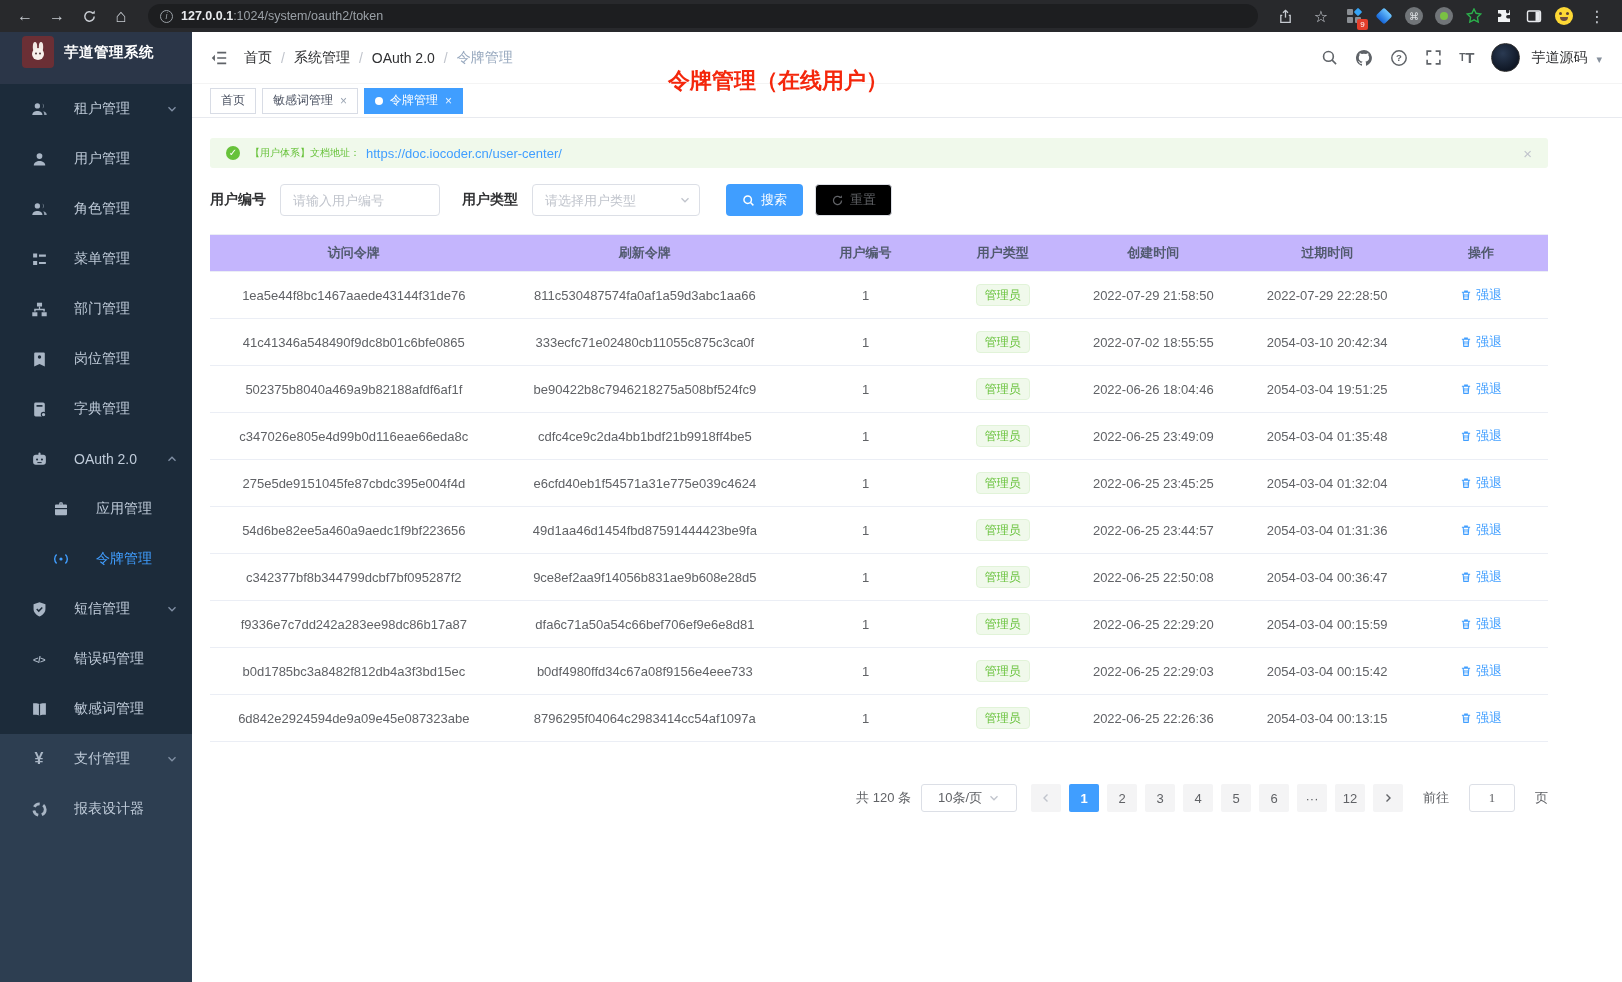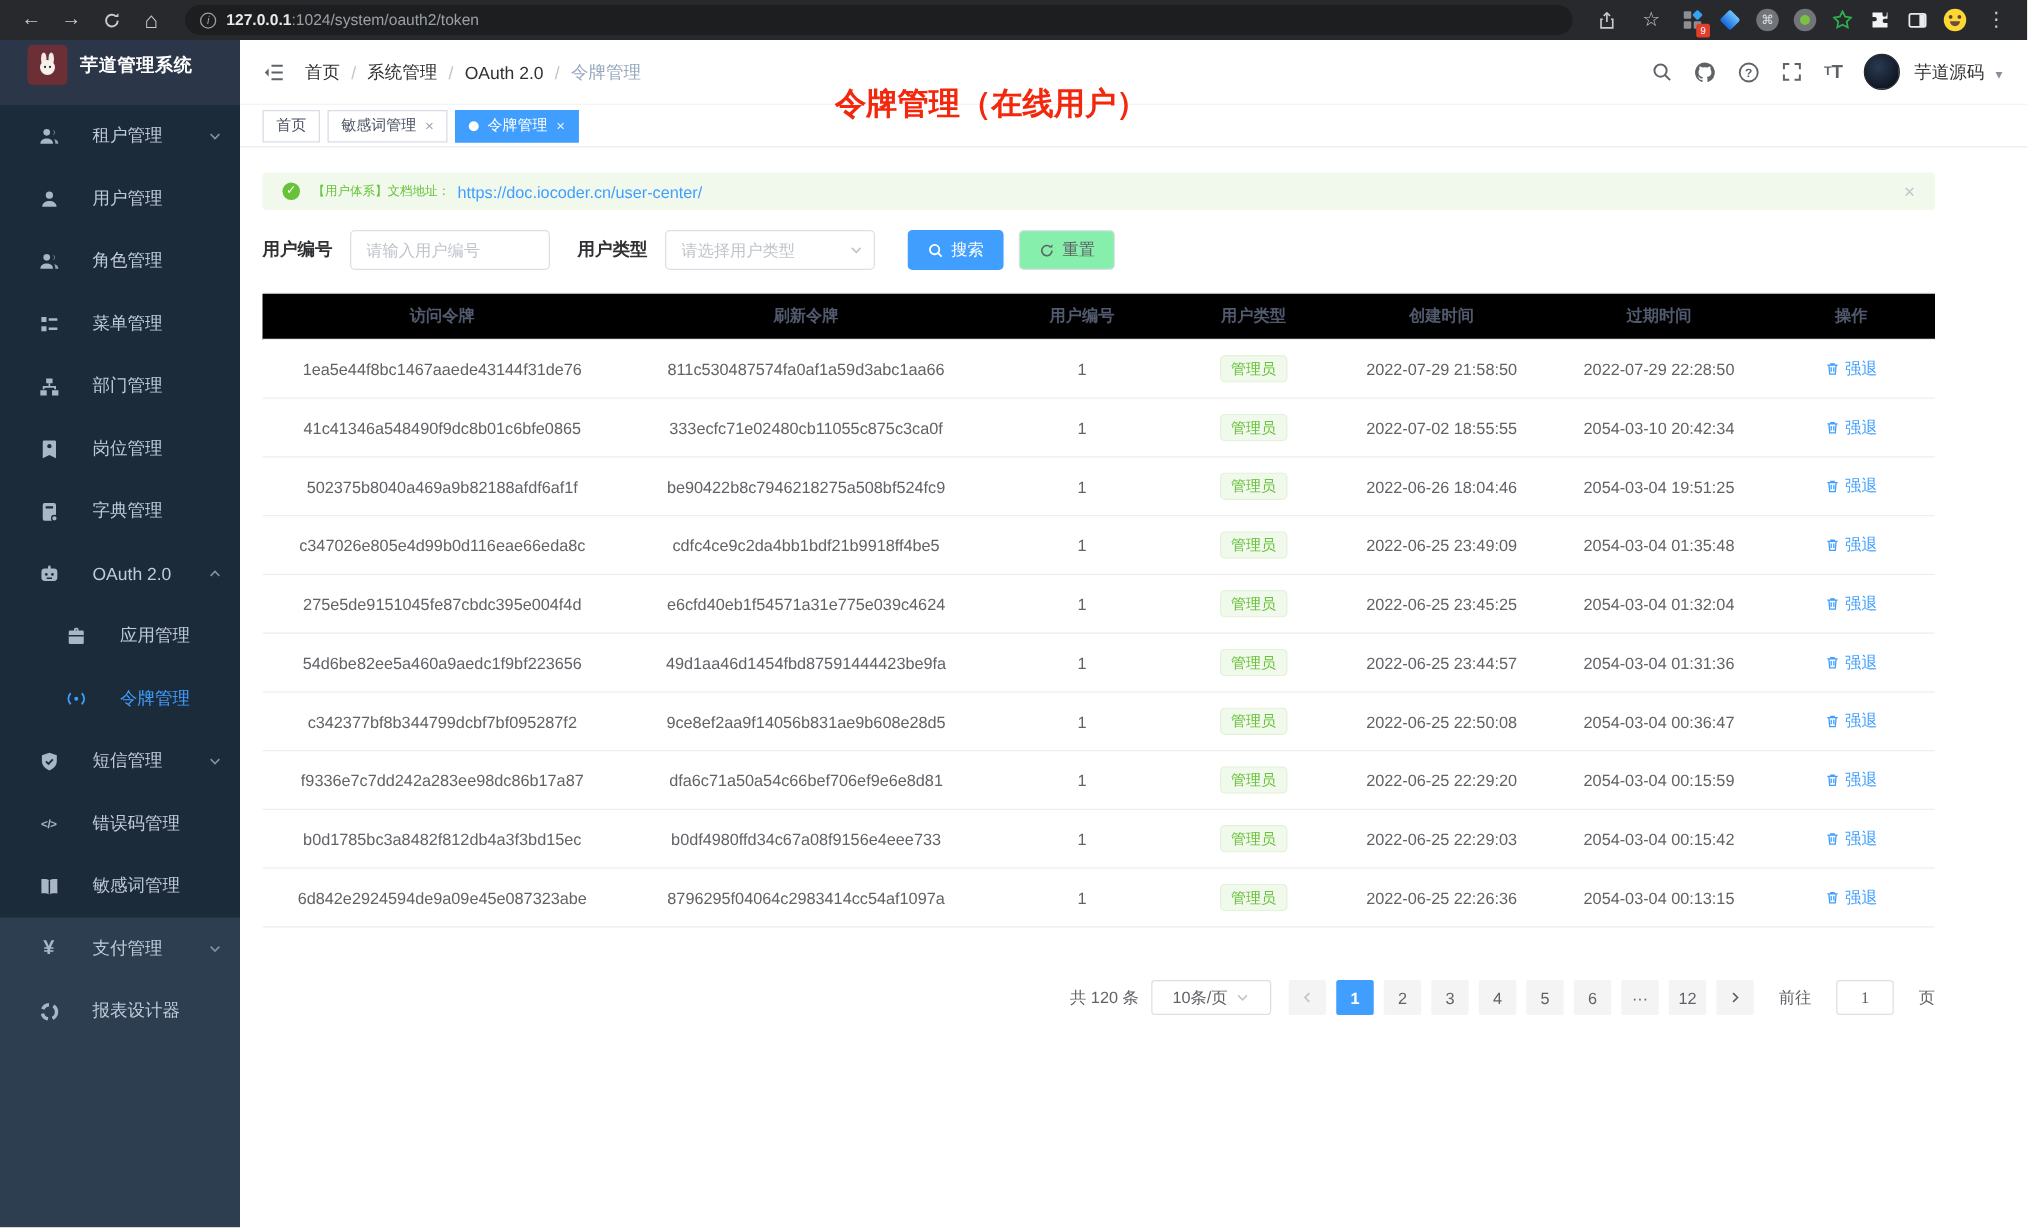--- a/index.html
+++ b/index.html
@@ -61,44 +61,44 @@
   .uname { font-size:14px; color:#303133; margin-left:-6px; }
   .caret { color:#86909c; font-size:11px; margin-left:-8px; margin-top:4px; }
 
   .tagbar { height:34px; display:flex; align-items:center; gap:6px; padding:0 18px; border-bottom:1px solid #e8eaef; }
   .tag { height:26px; display:flex; align-items:center; gap:7px; padding:0 10px; border:1px solid #d8dce5; background:#fff; color:#495060; font-size:12px; cursor:pointer; }
   .tag .x { color:#9aa4b2; font-size:12px; }
   .tag.active { background:#409eff; border-color:#409eff; color:#fff; }
   .tag.active .x { color:#e8f3ff; }
   .tag .dot { width:8px; height:8px; border-radius:50%; background:#fff; }
 
-  .annotation { position:absolute; left:668px; top:66px; font-size:25px; font-weight:600; color:#f4270c; white-space:nowrap; z-index:5; }
+  .annotation { position:absolute; left:668px; top:66px; font-size:22px; font-weight:600; color:#f4270c; white-space:nowrap; z-index:5; }
 
   .content { padding:20px 74px 0 18px; }
   .alert { height:30px; background:#f0f9eb; border-radius:3px; display:flex; align-items:center; padding:0 16px; gap:10px; margin-bottom:16px; }
   .alert-check { width:14px; height:14px; border-radius:50%; background:#67c23a; color:#fff; font-size:10px; line-height:14px; text-align:center; flex:none; }
   .alert-text { font-size:10px; color:#67c23a; }
   .alert-link { font-size:13px; color:#409eff; text-decoration:none; margin-left:-4px; }
   .alert-close { margin-left:auto; color:#c0c4cc; font-size:15px; cursor:pointer; }
 
   .filters { display:flex; align-items:center; margin-bottom:18px; }
   .f-label { font-size:14px; font-weight:bold; color:#303133; margin-right:14px; }
   .f-input { width:160px; height:32px; border:1px solid #dcdfe6; border-radius:4px; padding:0 12px; font-size:13px; color:#606266; outline:none; margin-right:22px; font-family:inherit; }
   .f-input::placeholder { color:#c0c4cc; }
   .f-select { position:relative; width:168px; margin-right:26px; }
   .f-select .f-input { width:100%; margin:0; padding-right:26px; }
   .f-select .sel-caret { position:absolute; right:9px; top:10px; pointer-events:none; }
   .btn { height:32px; border-radius:4px; font-size:13px; display:inline-flex; align-items:center; gap:6px; padding:0 15px; cursor:pointer; border:1px solid transparent; font-family:inherit; }
   .btn-primary { background:#409eff; color:#fff; margin-right:12px; }
-  .btn-plain { background:#86efac; border-color:#dcdfe6; color:#606266; }
+  .btn-plain { background:#000000; border-color:#dcdfe6; color:#606266; }
 
   
   .table { width:100%; border-top:1px solid #ebeef5; font-size:13px; }
   .tr, .thead { display:flex; align-items:center; }
-  .thead { height:37px; background:#000000; border-bottom:1px solid #ebeef5; color:#515a6e; font-weight:bold; }
+  .thead { height:37px; background:#c4b5fd; border-bottom:1px solid #ebeef5; color:#515a6e; font-weight:bold; }
   .tr { height:47px; border-bottom:1px solid #ebeef5; color:#606266; }
   .td, .th { text-align:center; padding:0 6px; overflow:hidden; white-space:nowrap; }
   .c1 { width:21.5%; } .c2 { width:22%; } .c3 { width:11%; } .c4 { width:9.5%; }
   .c5 { width:13%; } .c6 { width:13%; } .c7 { width:10%; }
   .type-badge { display:inline-block; background:#f0f9eb; border:1px solid #e1f3d8; color:#67c23a; font-size:12px; border-radius:4px; padding:2px 8px; line-height:16px; }
   .kick { color:#409eff; text-decoration:none; display:inline-flex; align-items:center; gap:4px; font-size:13px; cursor:pointer; }
 
   
   .pager { display:flex; align-items:center; justify-content:flex-end; margin-top:42px; gap:10px; font-size:13px; color:#606266; }
   .psel { position:relative; width:96px; height:28px; border:1px solid #dcdfe6; border-radius:3px; display:flex; align-items:center; justify-content:center; gap:6px; color:#606266; cursor:pointer; }

